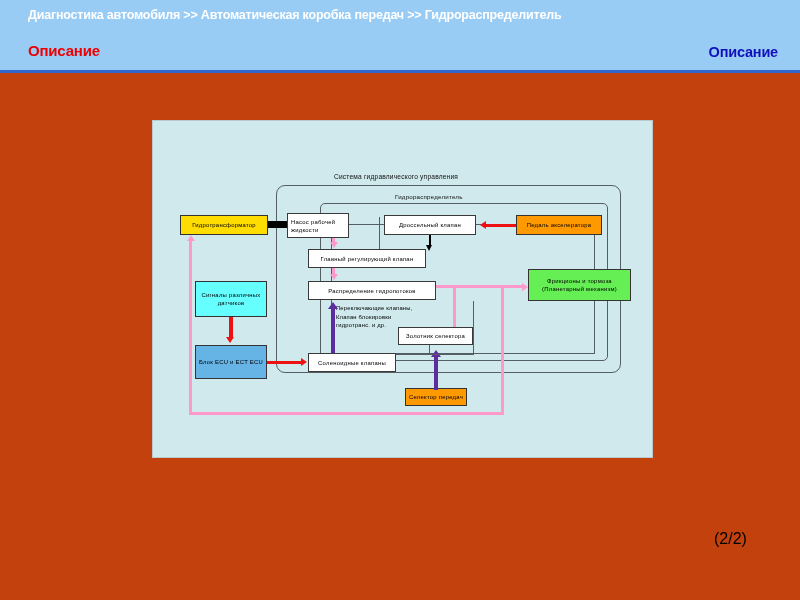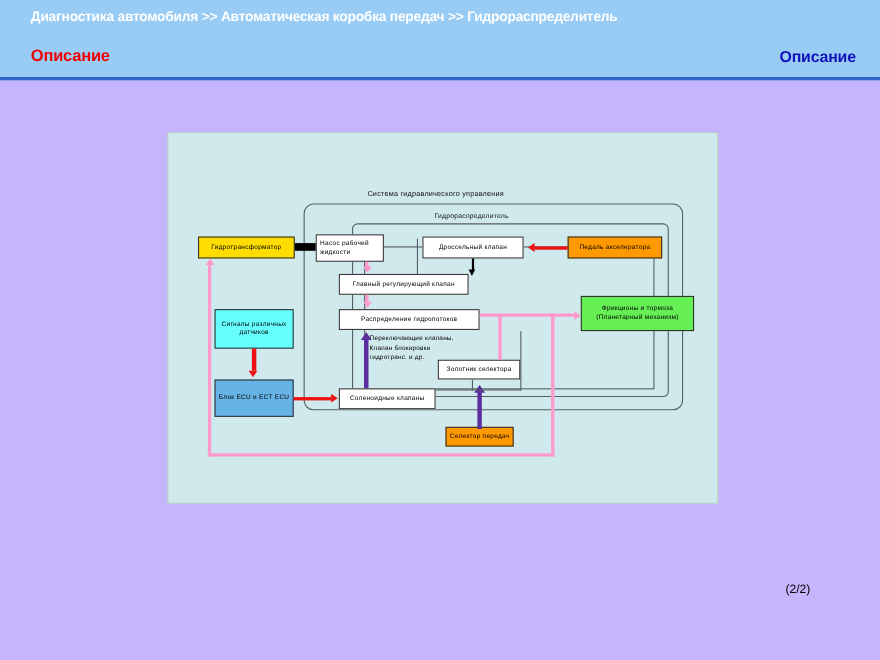--- a/index.html
+++ b/index.html
@@ -5,21 +5,21 @@
   html, body {
     margin: 0; padding: 0;
     width: 800px; height: 600px;
     overflow: hidden;
     background: #ffffcc;
     font-family: "Liberation Sans", sans-serif;
   }
   #page {
     position: relative;
     width: 800px; height: 600px;
-    background: #c4b5fd;
+    background: #c2410c;
   }
 
   
   #header {
     position: absolute;
     left: 0; top: 0;
     width: 800px; height: 73px;
     background: #99ccf5;
     border-bottom: 3px solid #3366cc;
     box-sizing: border-box;
@@ -128,21 +128,21 @@
     font-size: 5.8px;
     line-height: 8.5px;
     color: #000;
     white-space: pre-line;
     letter-spacing: 0.2px;
   }
 
   #page-number {
     position: absolute;
     left: 714px; top: 530px;
-    font-size: 11px;
+    font-size: 16px;
     color: #000;
   }
 </style>
 </head>
 <body>
 
 <div id="page">
 
   <div id="header">
     <div id="breadcrumb">Диагностика автомобиля &gt;&gt; Автоматическая коробка передач &gt;&gt; Гидрораспределитель</div>

